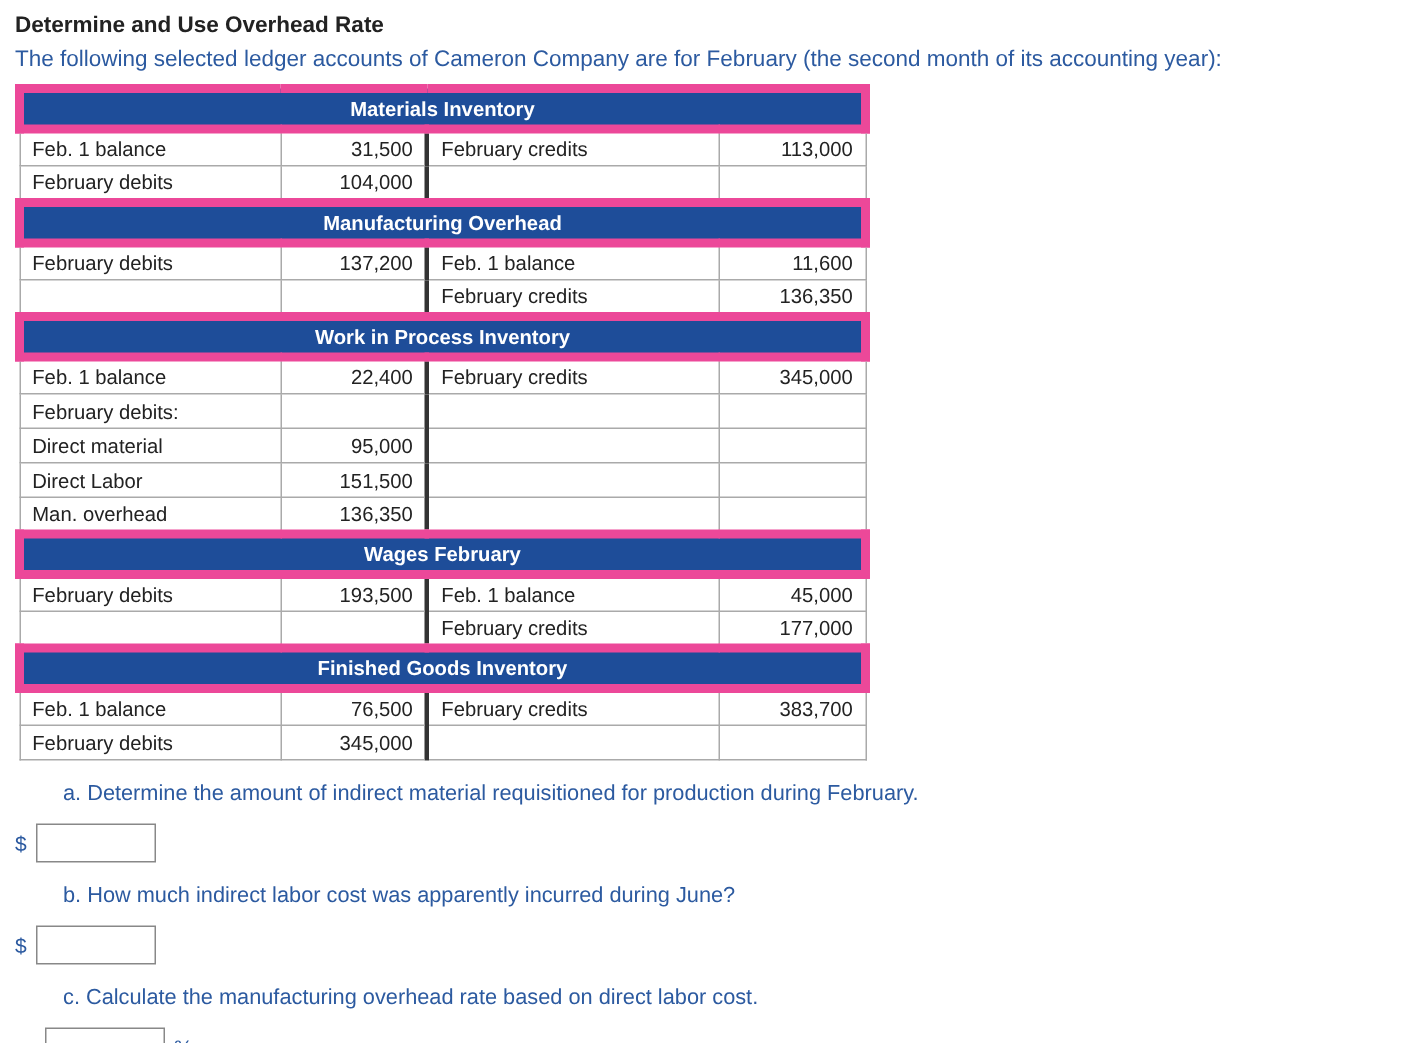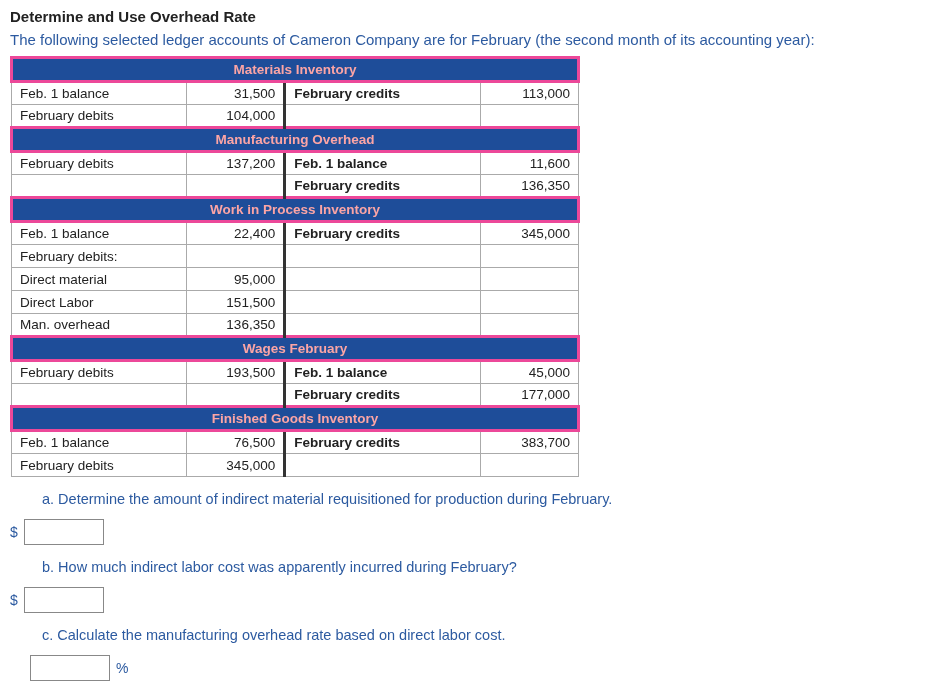--- a/index.html
+++ b/index.html
@@ -40,28 +40,27 @@
     }
     .t-account-table td.label-col {
       width: 170px;
     }
     .t-account-table td.val-col {
       width: 95px;
       text-align: right;
     }
     .t-account-table td.right-label {
       width: 190px;
-      font-weight: bold;
     }
     .t-account-table td.section-header {
       background: #1e4d99;
-      color: #fca5a5;
+      color: #ffffff;
       text-align: center;
       font-weight: 700;
-      border: 3px solid #ec4899;
+      border: 6px solid #ec4899;
     }
     .middle-bar {
       border-left: 3px solid #333 !important;
     }
     .question {
       color: #2c5aa0;
       margin-top: 10px;
       margin-bottom: 12px;
       font-size: 14.5px;
       margin-left: 32px;
@@ -200,21 +199,21 @@
   </tr>
 </tbody>
   </table>
 
 <div class="question">a. Determine the amount of indirect material requisitioned for production during February.</div>
 <div class="input-row">
   <span class="dollar">$</span>
   <input type="text" class="input-box" style="">
 </div>
 
-<div class="question">b. How much indirect labor cost was apparently incurred during February?</div>
+<div class="question">b. How much indirect labor cost was apparently incurred during June?</div>
 <div class="input-row">
   <span class="dollar">$</span>
   <input type="text" class="input-box" style="">
 </div>
 
 <div class="question">c. Calculate the manufacturing overhead rate based on direct labor cost.</div>
 <div class="input-row input-row-indent">
   <input type="text" class="input-box" style="">
   <span class="pct">%</span>
 </div>

